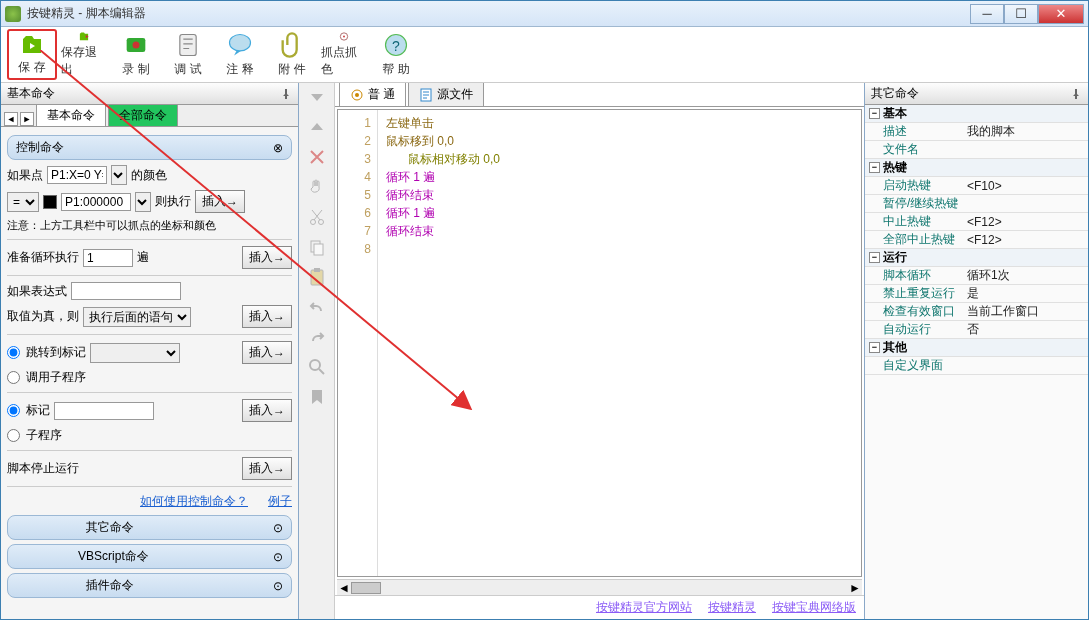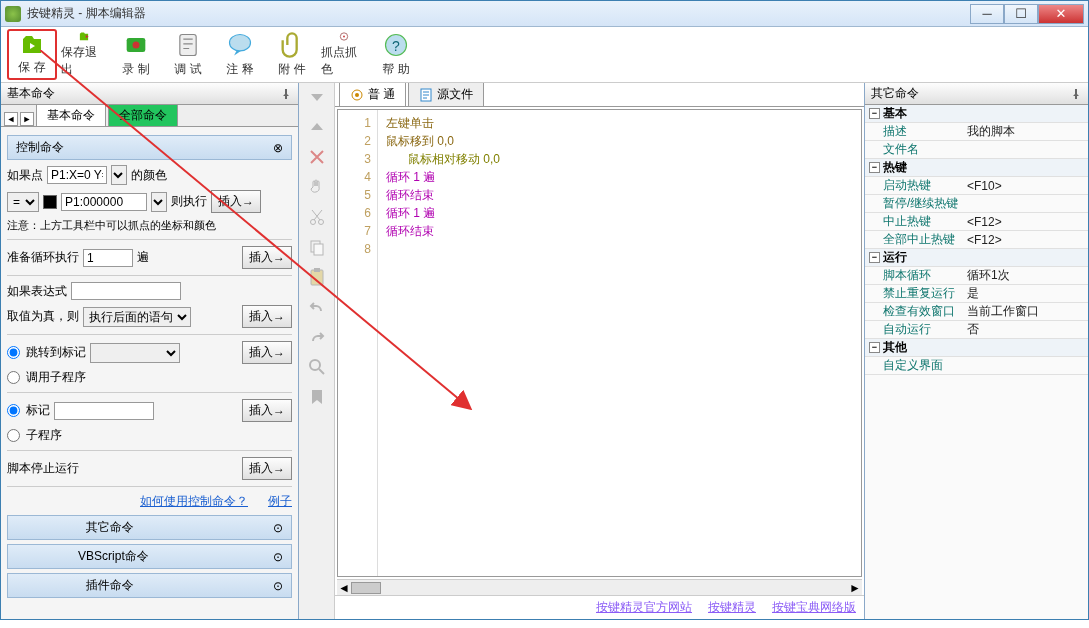--- a/index.html
+++ b/index.html
@@ -19,21 +19,21 @@
 .mainrow { flex: 1; display: flex; overflow: hidden; }
 .leftpanel { width: 298px; border-right: 1px solid #8aa8c8; display: flex; flex-direction: column; background: #f0f0f0; }
 .lptab { height: 22px; background: linear-gradient(#fdfdfd,#e0e0e0); border-bottom: 1px solid #999; display: flex; align-items: center; padding: 0 6px; }
 .lptab span { flex: 1; }
 .pin { width: 12px; height: 12px; }
 .lptabs2 { height: 22px; display: flex; align-items: flex-end; padding: 0 2px; background: #eee; border-bottom: 1px solid #999; }
 .navarr { width: 14px; height: 14px; border: 1px solid #999; background: #fff; margin: 0 1px; display: flex; align-items: center; justify-content: center; font-size: 9px; cursor: pointer; }
 .subtab { padding: 2px 10px; background: #fff; border: 1px solid #999; border-bottom: none; margin: 0 1px; font-size: 12px; cursor: pointer; }
 .subtab.inactive { background: #22c55e; }
 .lpcontent { flex: 1; overflow: auto; padding: 4px 6px; background: #f5f5f5; }
-.grpheader { background: linear-gradient(#e0ecf8,#c8dcf0); border: 1px solid #9bb8d5; border-radius: 0; padding: 3px 8px; margin: 4px 0; display: flex; align-items: center; cursor: pointer; text-align: center; }
+.grpheader { background: linear-gradient(#e0ecf8,#c8dcf0); border: 1px solid #9bb8d5; border-radius: 8px; padding: 3px 8px; margin: 4px 0; display: flex; align-items: center; cursor: pointer; text-align: center; }
 .grpheader .arrow { margin-left: auto; }
 .ctrlrow { display: flex; align-items: center; gap: 4px; margin: 5px 0; font-size: 12px; }
 .ctrlrow input[type=text] { border: 1px solid #999; padding: 1px 3px; font-size: 12px; }
 .ctrlrow select { border: 1px solid #999; font-size: 12px; padding: 1px; }
 .insertbtn { border: 1px solid #888; background: linear-gradient(#fdfdfd,#e0e0e0); padding: 2px 6px; cursor: pointer; font-size: 12px; }
 .note { font-size: 11px; color: #000000; margin: 4px 0; }
 .linklike { color: #1a5fd0; text-decoration: underline; cursor: pointer; }
 .radio { margin-right: 2px; }
 .colorsw { width: 14px; height: 14px; background: #000; border: 1px solid #666; display: inline-block; }
 .midcol { width: 36px; background: #f0f0f0; border-right: 1px solid #ccc; display: flex; flex-direction: column; align-items: center; padding: 4px 0; gap: 10px; }
@@ -158,21 +158,21 @@
 
         <div class="ctrlrow">
           <span>如果点</span>
           <input type="text" style="width: 60px;" value="P1:X=0 Y=0">
           <select style="width:16px"></select>
           <span>的颜色</span>
         </div>
         <div class="ctrlrow">
           <select><option>=</option></select>
           <span class="colorsw"></span>
-          <input type="text" style="width: 86px;" value="P1:000000">
+          <input type="text" style="width: 70px;" value="P1:000000">
           <select style="width:16px"></select>
           <span>则执行</span>
           <button class="insertbtn">插入→</button>
         </div>
         <div class="note">注意：上方工具栏中可以抓点的坐标和颜色</div>
         <hr style="margin:6px 0;border:none;border-top:1px solid #ccc">
 
         <div class="ctrlrow">
           <span>准备循环执行</span>
           <input type="text" style="width: 50px;" value="1">

